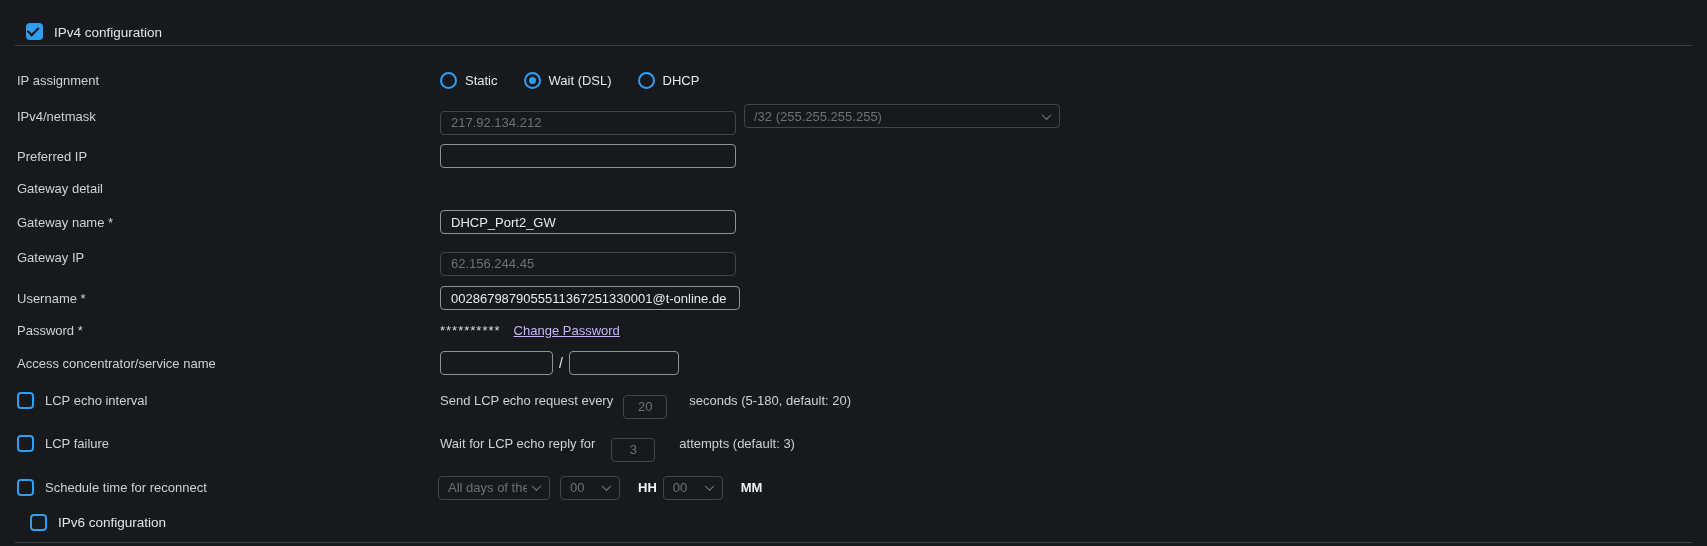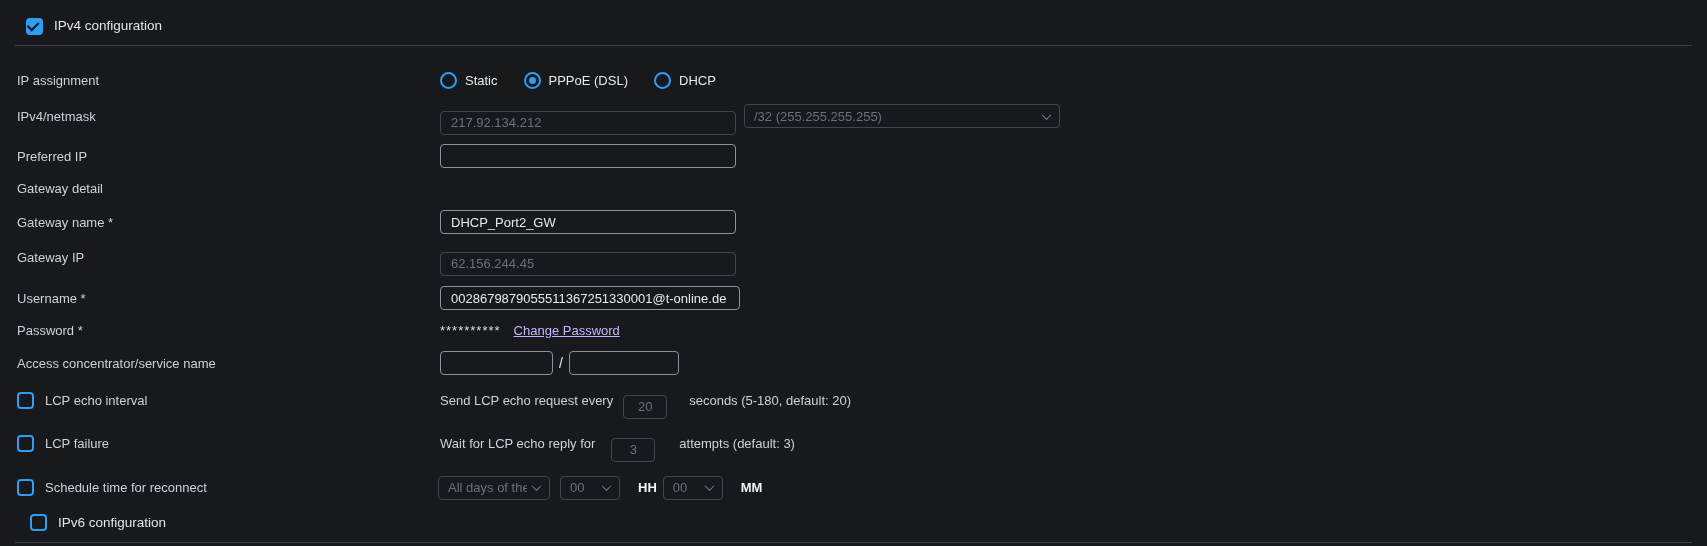--- a/index.html
+++ b/index.html
@@ -72,39 +72,39 @@
   .slash { color: #e8eaed; font-size: 14px; margin: 0 6px; }
   .stars { color: #dcdfe2; font-size: 13px; letter-spacing: 1px; }
   .link { color: #c4b5fd; text-decoration: underline; margin-left: 13px; cursor: pointer; font-size: 13px; }
 </style>
 </head>
 <body>
 
 <div id="screen">
 
   <div class="row" style="top:18px; height:22px;">
-    <div style="position:absolute; left:26px; top:0; bottom:0; display:flex; align-items:flex-start;">
+    <div style="position:absolute; left:26px; top:0; bottom:0; display:flex; align-items:flex-end;">
       <span class="cb checked"></span>
       <span class="cb-label">IPv4 configuration</span>
     </div>
   </div>
 
   <div class="divider" style="top:45px;"></div>
 
   <div class="row" style="top:69px; height:22px;">
     <div class="lbl">IP assignment</div>
     <div class="ctl">
       <div class="radio-group">
         <span class="radio-opt">
           <span class="radio"></span>
           <span class="radio-text">Static</span>
         </span>
         <span class="radio-opt">
           <span class="radio checked"></span>
-          <span class="radio-text">PPPoE (DSL)</span>
+          <span class="radio-text">Wait (DSL)</span>
         </span>
         <span class="radio-opt">
           <span class="radio"></span>
           <span class="radio-text">DHCP</span>
         </span>
       </div>
     </div>
   </div>
 
   <div class="row" style="top:104px; height:24px;">

